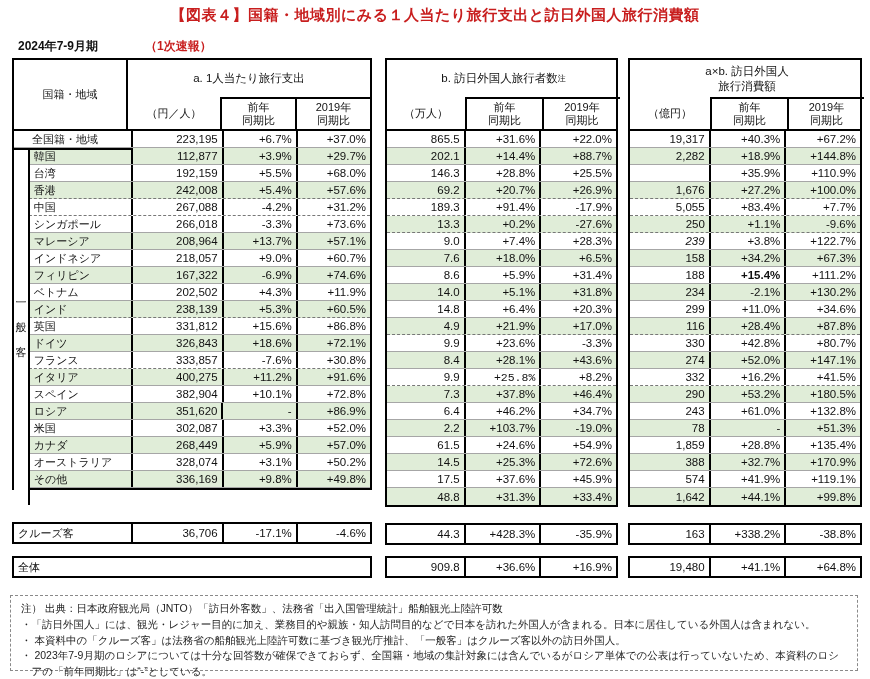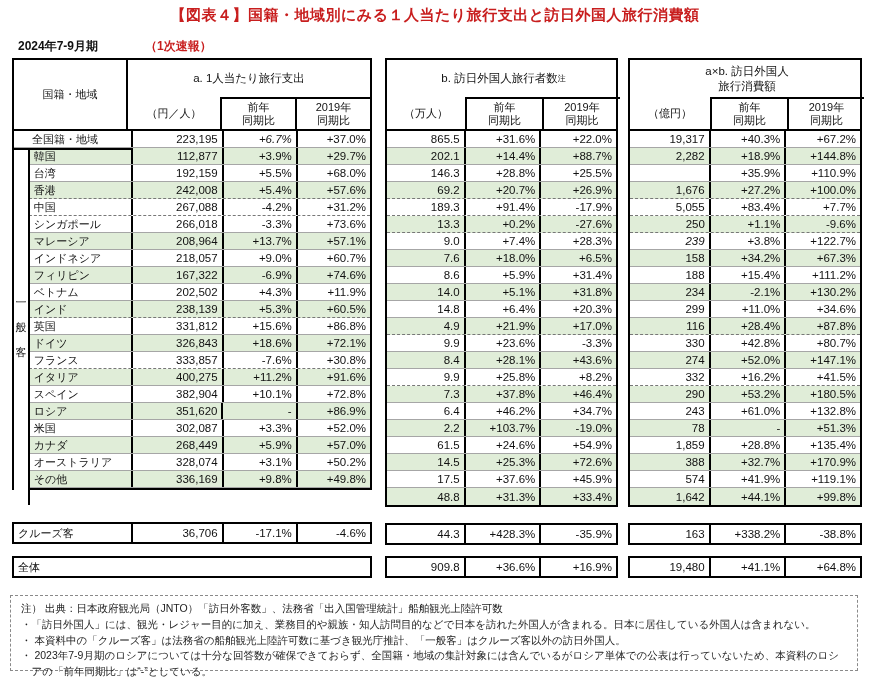--- a/index.html
+++ b/index.html
@@ -99,21 +99,21 @@
         <div class="cell boxed" style="width:77px;">2019年
 同期比</div>
       </div>
     </div>
   </div>
 
   <div class="tbody" id="body-a" style="left: 12px; top: 131px; width: 360px; position: absolute;">
       <div class="row">
         <div class="c lblwide" style="width: 118px;">全国籍・地域</div>
         <div class="c num bl" style="width: 92px;">223,195</div>
-        <div class="c num bl" style="width: 75px; font-style: italic;">+6.7%</div>
+        <div class="c num bl" style="width: 75px;">+6.7%</div>
         <div class="c num bl" style="width: 75px;">+37.0%</div>
       </div>
       <div class="row green">
         <div class="c " style="width: 16px;"></div>
         <div class="c lbl" style="width: 102px;">韓国</div>
         <div class="c num bl" style="width: 92px;">112,877</div>
         <div class="c num bl" style="width: 75px;">+3.9%</div>
         <div class="c num bl" style="width: 75px;">+29.7%</div>
       </div>
       <div class="row">
@@ -322,21 +322,21 @@
         <div class="c num bl" style="width: 77px;">+23.6%</div>
         <div class="c num bl" style="width: 78px;">-3.3%</div>
       </div>
       <div class="row green">
         <div class="c num" style="width: 78px;">8.4</div>
         <div class="c num bl" style="width: 77px;">+28.1%</div>
         <div class="c num bl" style="width: 78px;">+43.6%</div>
       </div>
       <div class="row dashed">
         <div class="c num" style="width: 78px;">9.9</div>
-        <div class="c num bl" style="width: 77px;">+25.8%</div>
+        <div class="c num bl" style="width: 77px; font-family: Liberation Mono, monospace;">+25.8%</div>
         <div class="c num bl" style="width: 78px;">+8.2%</div>
       </div>
       <div class="row green">
         <div class="c num" style="width: 78px;">7.3</div>
         <div class="c num bl" style="width: 77px;">+37.8%</div>
         <div class="c num bl" style="width: 78px;">+46.4%</div>
       </div>
       <div class="row">
         <div class="c num" style="width: 78px;">6.4</div>
         <div class="c num bl" style="width: 77px;">+46.2%</div>
@@ -404,21 +404,21 @@
         <div class="c num bl" style="width: 77px;">+3.8%</div>
         <div class="c num bl" style="width: 77px;">+122.7%</div>
       </div>
       <div class="row green">
         <div class="c num" style="width: 80px;">158</div>
         <div class="c num bl" style="width: 77px;">+34.2%</div>
         <div class="c num bl" style="width: 77px;">+67.3%</div>
       </div>
       <div class="row">
         <div class="c num" style="width: 80px;">188</div>
-        <div class="c num bl" style="width: 77px;">+15.4%</div>
+        <div class="c num bl" style="width: 77px; font-weight: bold;">+15.4%</div>
         <div class="c num bl" style="width: 77px;">+111.2%</div>
       </div>
       <div class="row green">
         <div class="c num" style="width: 80px;">234</div>
         <div class="c num bl" style="width: 77px;">-2.1%</div>
         <div class="c num bl" style="width: 77px;">+130.2%</div>
       </div>
       <div class="row">
         <div class="c num" style="width: 80px;">299</div>
         <div class="c num bl" style="width: 77px;">+11.0%</div>

